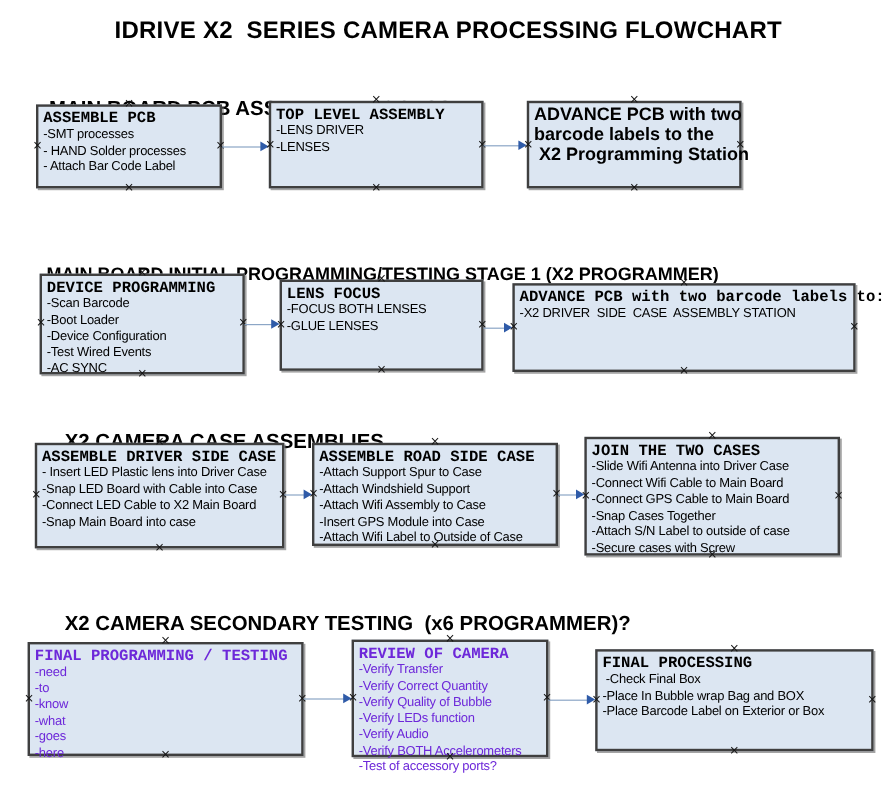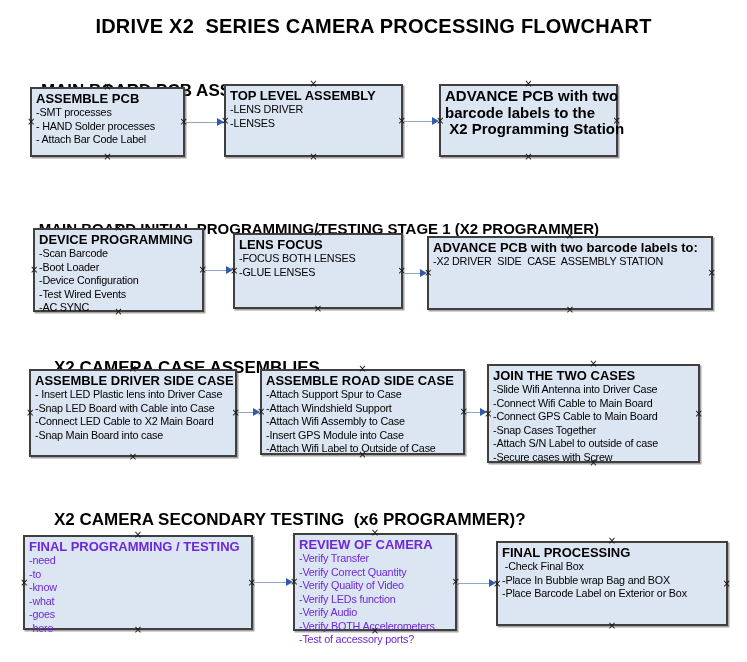--- a/index.html
+++ b/index.html
@@ -13,21 +13,21 @@
   }
   .section-header{position:absolute;font-weight:bold;white-space:pre;}
   .hdr-lg{font-size:17px;}
   .hdr-md{font-size:15px;}
   .hdr-red{color:#000000;}
   .fc-box{
     position:absolute;box-sizing:border-box;background:#dce6f2;
     border:2px solid #3f3f3f;box-shadow:1.5px 1.5px 0 rgba(90,90,90,.55);
     padding:2px 4px 0 4px;overflow:visible;
   }
-  .fc-box-title{font-size:13px;font-weight:bold;line-height:15px;white-space:pre;}
+  .fc-box-title{font-size:13px;font-weight:bold;line-height:15px;white-space:pre;font-family:Liberation Mono, monospace;}
   .fc-item{font-size:10.8px;letter-spacing:-.2px;line-height:13.5px;white-space:pre;}
   .fc-bold-line{font-size:15px;font-weight:bold;line-height:16.5px;white-space:pre;}
   .red-text .fc-box-title,.red-text .fc-item{color:#6d28d9;}
   .arrow{position:absolute;height:9px;}
   .arrow .line{position:absolute;left:0;right:5px;top:3.6px;height:1.6px;background:#8ca6c6;}
   .arrow .head{
     position:absolute;right:0;top:0;width:0;height:0;
     border-left:7px solid #2f5ba8;border-top:4.5px solid transparent;border-bottom:4.5px solid transparent;
   }
   .cp{
@@ -210,21 +210,21 @@
 
   <div class="arrow" style="left:253px;top:578px;width:40px;">
     <div class="line"></div>
       <div class="head"></div>
   </div>
 
   <div class="fc-box red-text" style="left:293px;top:533px;width:164px;height:98px;">
     <div class="fc-box-title">REVIEW OF CAMERA</div>
     <div class="fc-item">-Verify Transfer</div>
     <div class="fc-item">-Verify Correct Quantity</div>
-    <div class="fc-item">-Verify Quality of Video</div>
+    <div class="fc-item">-Verify Quality of Bubble</div>
     <div class="fc-item">-Verify LEDs function</div>
     <div class="fc-item">-Verify Audio</div>
     <div class="fc-item">-Verify BOTH Accelerometers</div>
     <div class="fc-item">-Test of accessory ports?</div>
   <span class="cp cp-t">×</span>
       <span class="cp cp-b">×</span>
       <span class="cp cp-l">×</span>
       <span class="cp cp-r">×</span>
     </div>
 

